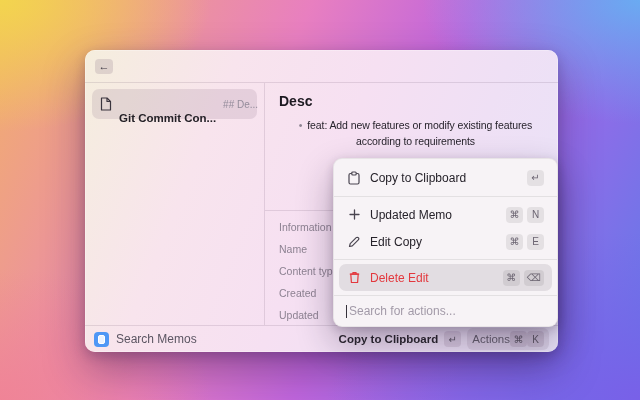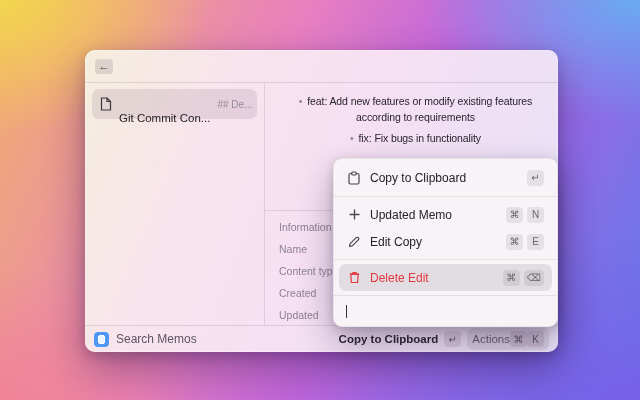--- a/index.html
+++ b/index.html
@@ -27,21 +27,21 @@
     border-bottom:1px solid rgba(70,45,80,.13); }
   .back-btn { width:18px; height:15px; border-radius:4px; background:rgba(115,90,115,.18);
     display:flex; align-items:center; justify-content:center; font-size:11px; color:#3a3540; cursor:default; }
   .search-ph { font-size:13px; color:#9d92a2; }
 
   .main { flex:1; display:flex; min-height:0; }
   .listpane { width:180px; flex:none; border-right:1px solid rgba(70,45,80,.13); padding:6px 7px; }
   .list-item { height:30px; display:flex; align-items:center; gap:7px; padding:0 8px;
     border-radius:7px; background:rgba(110,85,110,.14); }
   .doc-icon { width:12px; height:14px; flex:none; display:block; }
-  .item-title { font-size:11.5px; font-weight:400; color:#232026; white-space:nowrap;margin-top:27px; }
+  .item-title { font-size:11.5px; font-weight:700; color:#232026; white-space:nowrap;margin-top:27px; }
   .item-sub { margin-left:auto; font-size:10px; color:#948c9b; white-space:nowrap; }
 
   .detail { flex:1; position:relative; padding:10px 14px; }
   .detail-heading { font-size:14px; font-weight:700; color:#1d1a21; margin-bottom:8px; }
   .bullets { list-style:none; font-size:10.5px; letter-spacing:-.1px; color:#28242d; line-height:1.55; padding-left:8px; }
   .bullets li { margin-bottom:4px;text-align:center; }
   .bullets li::before { content:"•"; color:#8d8492; margin-right:5px; }
 
   .metadata { position:absolute; left:0; right:0; top:127px; border-top:1px solid rgba(70,45,80,.13); padding:5px 14px 0; }
   .meta-row { height:22px; display:flex; align-items:center; font-size:10.5px; color:#8d8292; }
@@ -98,20 +98,21 @@
         <svg class="doc-icon" viewBox="0 0 12 14" fill="none" stroke="#3a353e" stroke-width="1.2" stroke-linejoin="round">
           <path d="M1.5 1h5.5l3.5 3.5v8.5h-9z"></path>
             <path d="M7 1v3.5h3.5"></path>
         </svg>
         <span class="item-title">Git Commit Con...</span>
         <span class="item-sub">## De...</span>
       </div>
     </div>
 
     <div class="detail">
+      <div class="detail-heading">Desc</div>
       <ul class="bullets">
         <li>feat: Add new features or modify existing features according to requirements</li>
         <li>fix: Fix bugs in functionality</li>
       </ul>
       <div class="metadata">
         <div class="meta-row">Information</div>
         <div class="meta-row">Name</div>
         <div class="meta-row">Content type</div>
         <div class="meta-row">Created</div>
         <div class="meta-row">Updated</div>
@@ -190,14 +191,15 @@
       <span>Delete Edit</span>
       <span class="pop-keys">
         <span class="key">⌘</span>
         <span class="key">⌫</span>
       </span>
     </div>
   </div>
   <div class="pop-sep"></div>
   <div class="pop-search">
     <span class="caret"></span>
+    <span class="pop-search-ph">Search for actions...</span>
   </div>
 </div>
 
 </body></html>

